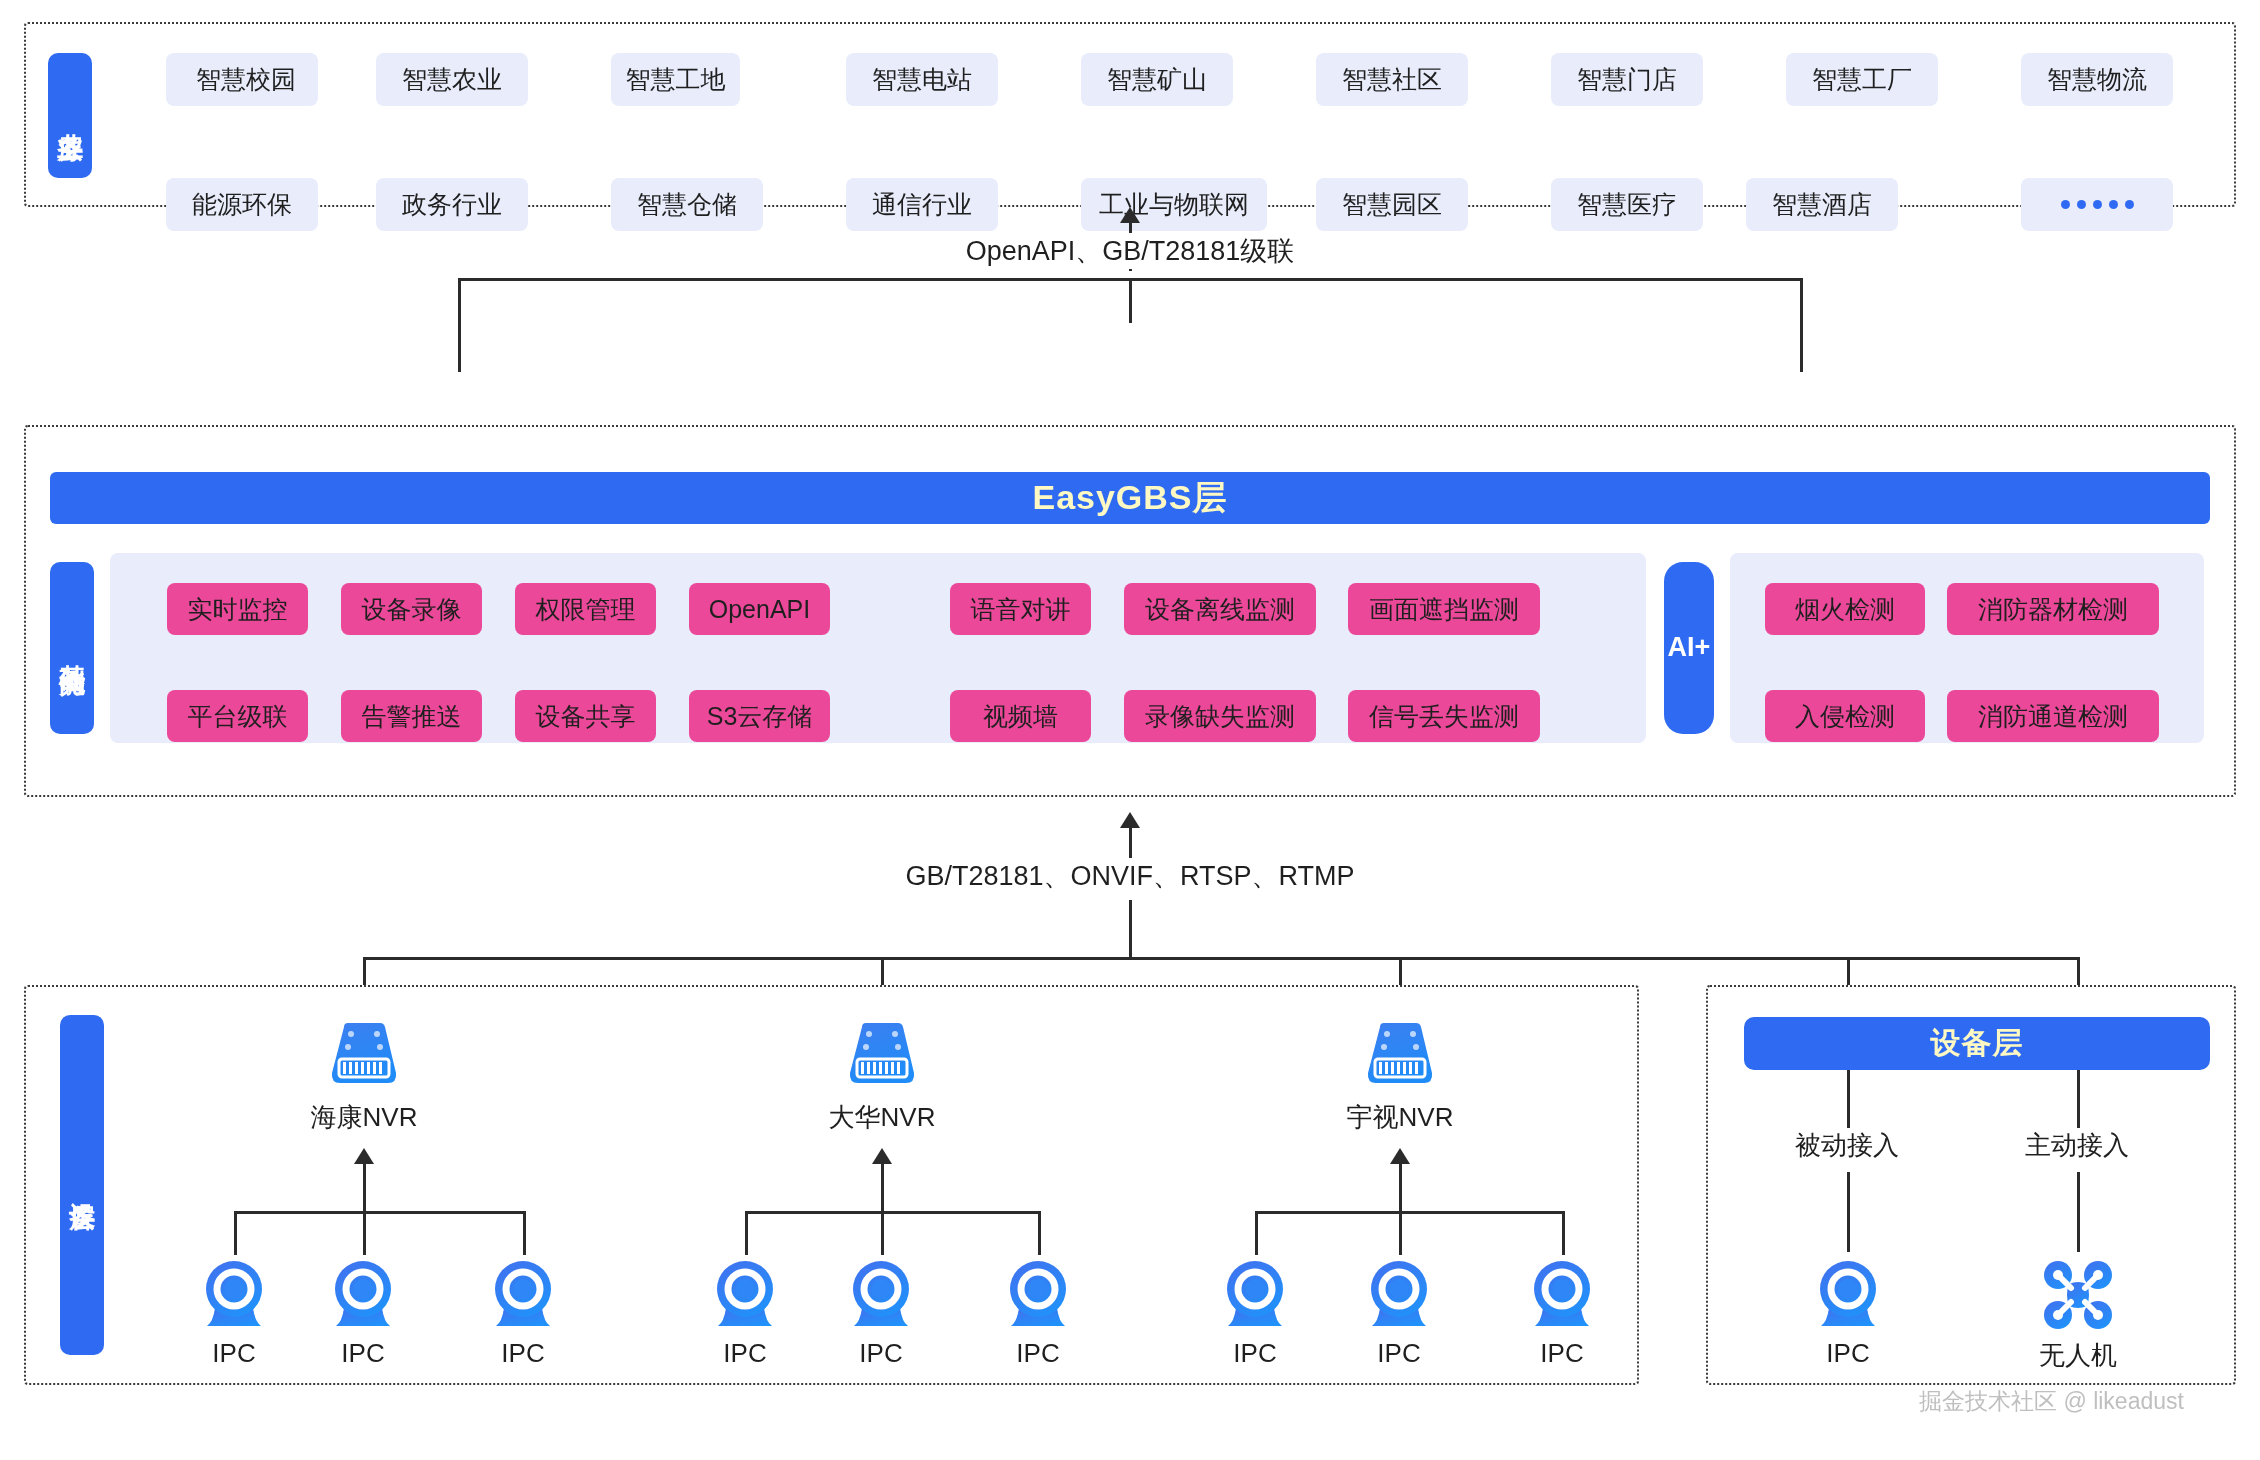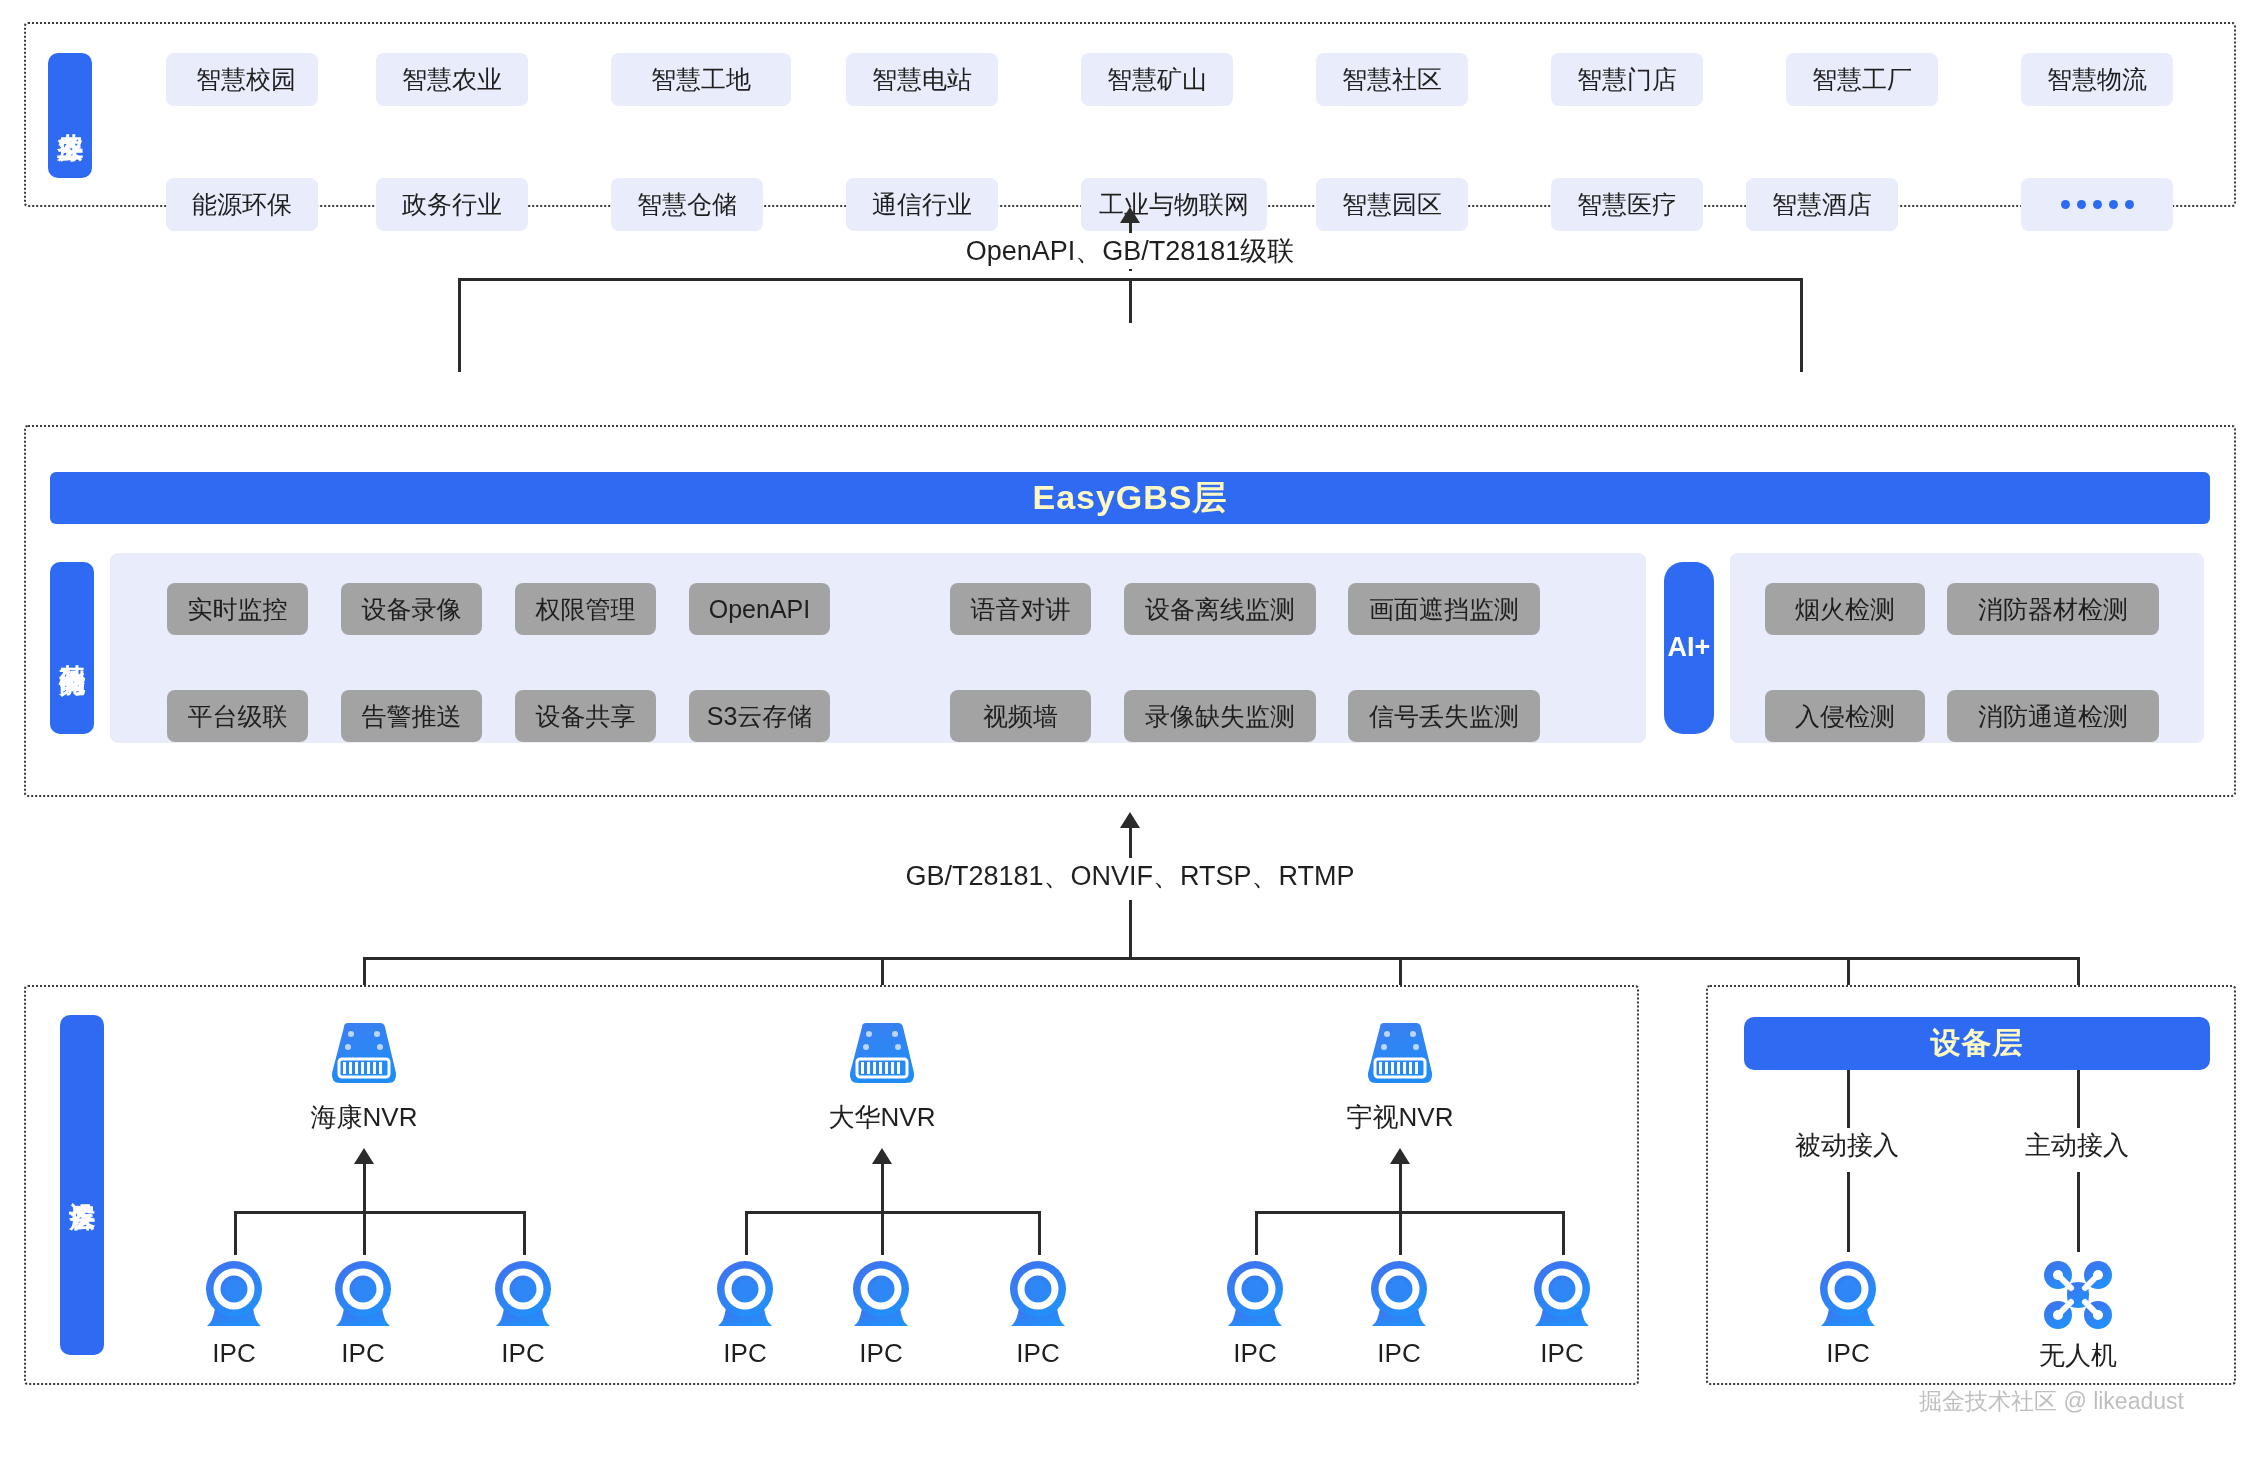--- a/index.html
+++ b/index.html
@@ -76,21 +76,21 @@
   .bluebar.rounded { border-radius: 10px; font-size: 30px; }
 
   
   .capgroup {
     position: absolute;
     background: #e8ecfb;
     border-radius: 8px;
   }
   .cap {
     position: absolute;
-    background: #a3a3a3;
+    background: #ec4899;
     border-radius: 8px;
     display: flex;
     align-items: center;
     justify-content: center;
     font-size: 25px;
     color: #1f1f1f;
     white-space: nowrap;
   }
 
   
@@ -149,21 +149,21 @@
 <body>
 
 <div id="root">
 
   <div class="panel" style="left:24px; top:22px; width:2212px; height:185px;"></div>
 
   <div class="vtab" style="left:48px; top:53px; width:44px; height:125px;">业务层</div>
 
   <div class="chip" style="left:166px; top:53px; width:152px; height:53px;padding-left:8px;">智慧校园</div>
   <div class="chip" style="left:376px; top:53px; width:152px; height:53px;">智慧农业</div>
-  <div class="chip" style="left:611px; top:53px; width:180px; height:53px;">智慧工地</div>
+  <div class="chip" style="left:611px; top:53px; width:129px; height:53px;">智慧工地</div>
   <div class="chip" style="left:846px; top:53px; width:152px; height:53px;">智慧电站</div>
   <div class="chip" style="left:1081px; top:53px; width:152px; height:53px;">智慧矿山</div>
   <div class="chip" style="left:1316px; top:53px; width:152px; height:53px;">智慧社区</div>
   <div class="chip" style="left:1551px; top:53px; width:152px; height:53px;">智慧门店</div>
   <div class="chip" style="left:1786px; top:53px; width:152px; height:53px;">智慧工厂</div>
   <div class="chip" style="left:2021px; top:53px; width:152px; height:53px;">智慧物流</div>
 
   <div class="chip" style="left:166px; top:178px; width:152px; height:53px;">能源环保</div>
   <div class="chip" style="left:376px; top:178px; width:152px; height:53px;">政务行业</div>
   <div class="chip" style="left:611px; top:178px; width:152px; height:53px;">智慧仓储</div>

